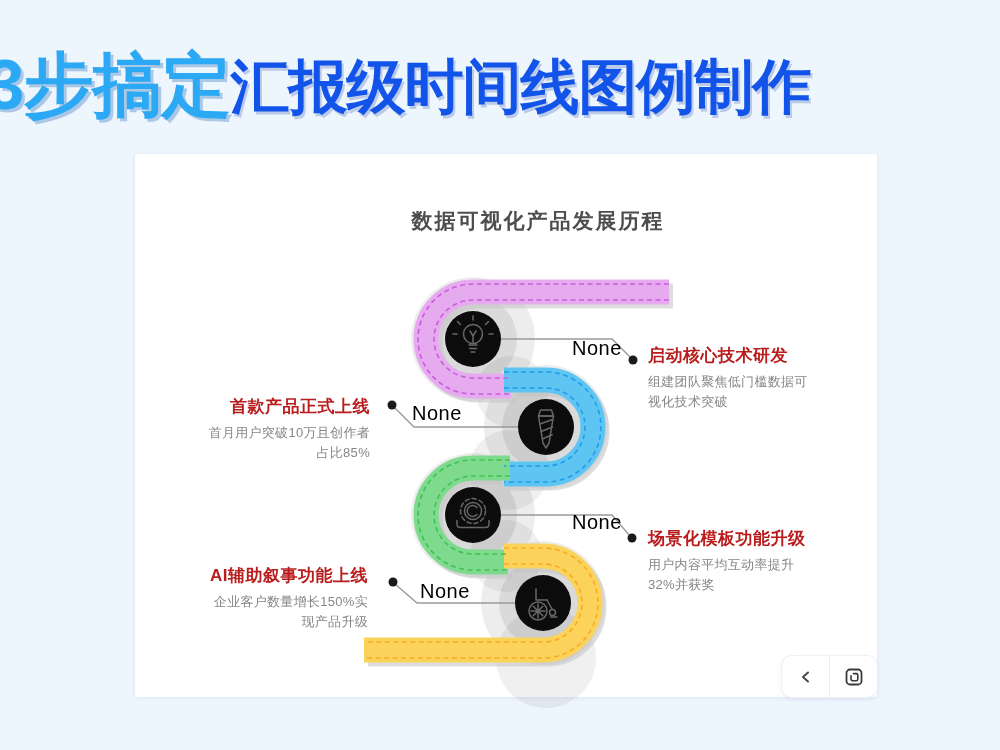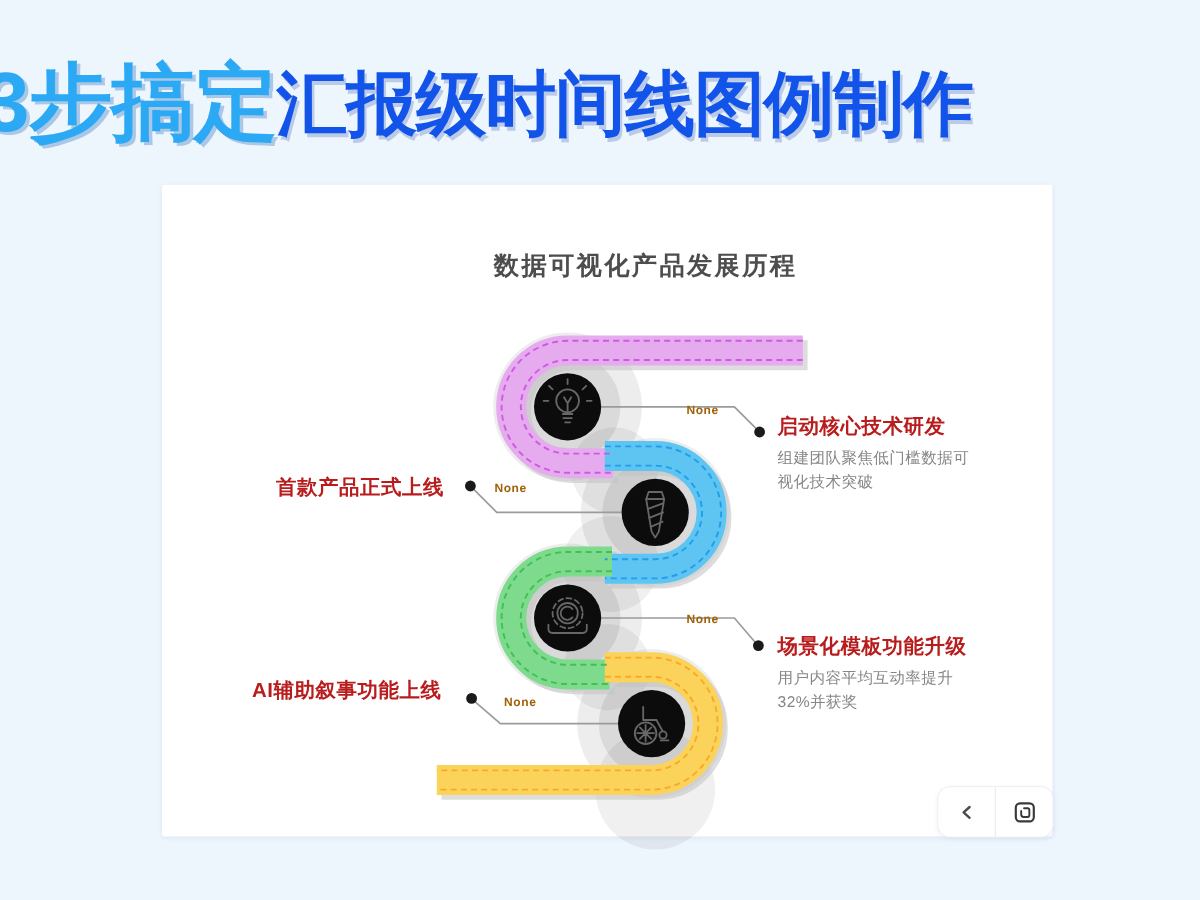--- a/index.html
+++ b/index.html
@@ -44,22 +44,22 @@
   .tl-block h3 { font-size:17px; font-weight:700; color:#b91c1c; line-height:1.3; margin-bottom:5px; letter-spacing:0.5px; }
   .tl-block p  { font-size:13px; color:#868686; line-height:1.5; white-space:pre-line; letter-spacing:0.3px; }
   .tl-right { text-align:left; }
   .tl-left  { text-align:right; }
   .b1 { left:648px; top:345px; }
   .b2 { left:202px; top:396px; }
   .b3 { left:648px; top:528px; }
   .b4 { left:200px; top:565px; }
   
   .none-label {
-    position:absolute; font-size:10px; font-weight:700;
-    color:#a16207; letter-spacing:0.5px;
+    position:absolute; font-size:20px; font-weight:400;
+    color:#000000; letter-spacing:0.5px;
   }
   .n1 { left:572px; top:337px; }
   .n2 { left:412px; top:402px; }
   .n3 { left:572px; top:511px; }
   .n4 { left:420px; top:580px; }
   
   .controls {
     position:absolute; left:782px; top:656px; width:95px; height:41px;
     background:#ffffff; border-radius:10px;
     box-shadow:0 0 0 1px #edf0f5, 0 2px 6px rgba(20,40,80,0.06);
@@ -173,28 +173,32 @@
   </g>
 </svg>
 
 <div class="tl-block tl-right b1">
   <h3>启动核心技术研发</h3>
   <p>组建团队聚焦低门槛数据可
 视化技术突破</p>
 </div>
 <div class="tl-block tl-left b2">
   <h3>首款产品正式上线</h3>
+  <p>首月用户突破10万且创作者
+占比85%</p>
 </div>
 <div class="tl-block tl-right b3">
   <h3>场景化模板功能升级</h3>
   <p>用户内容平均互动率提升
 32%并获奖</p>
 </div>
 <div class="tl-block tl-left b4">
   <h3>AI辅助叙事功能上线</h3>
+  <p>企业客户数量增长150%实
+现产品升级</p>
 </div>
 
 <div class="none-label n1">None</div>
 <div class="none-label n2">None</div>
 <div class="none-label n3">None</div>
 <div class="none-label n4">None</div>
 
 <div class="controls">
   <button class="ctrl-btn">
     <svg width="18" height="18" viewBox="0 0 18 18">

